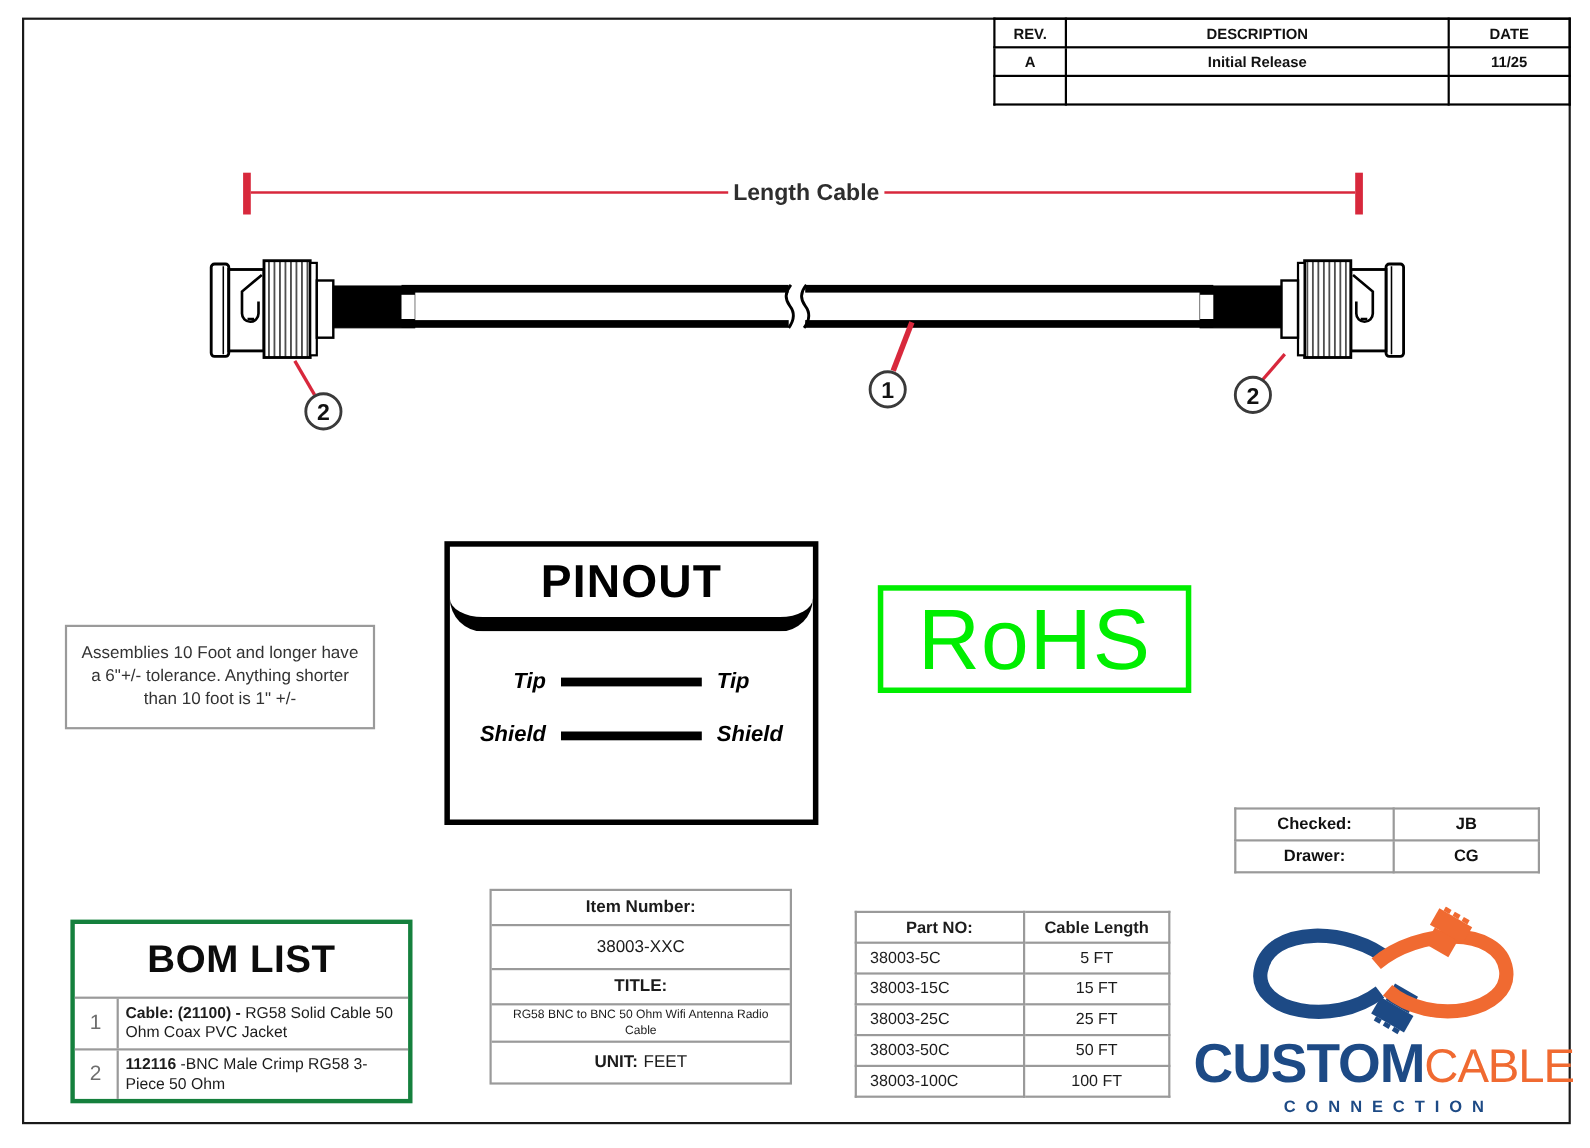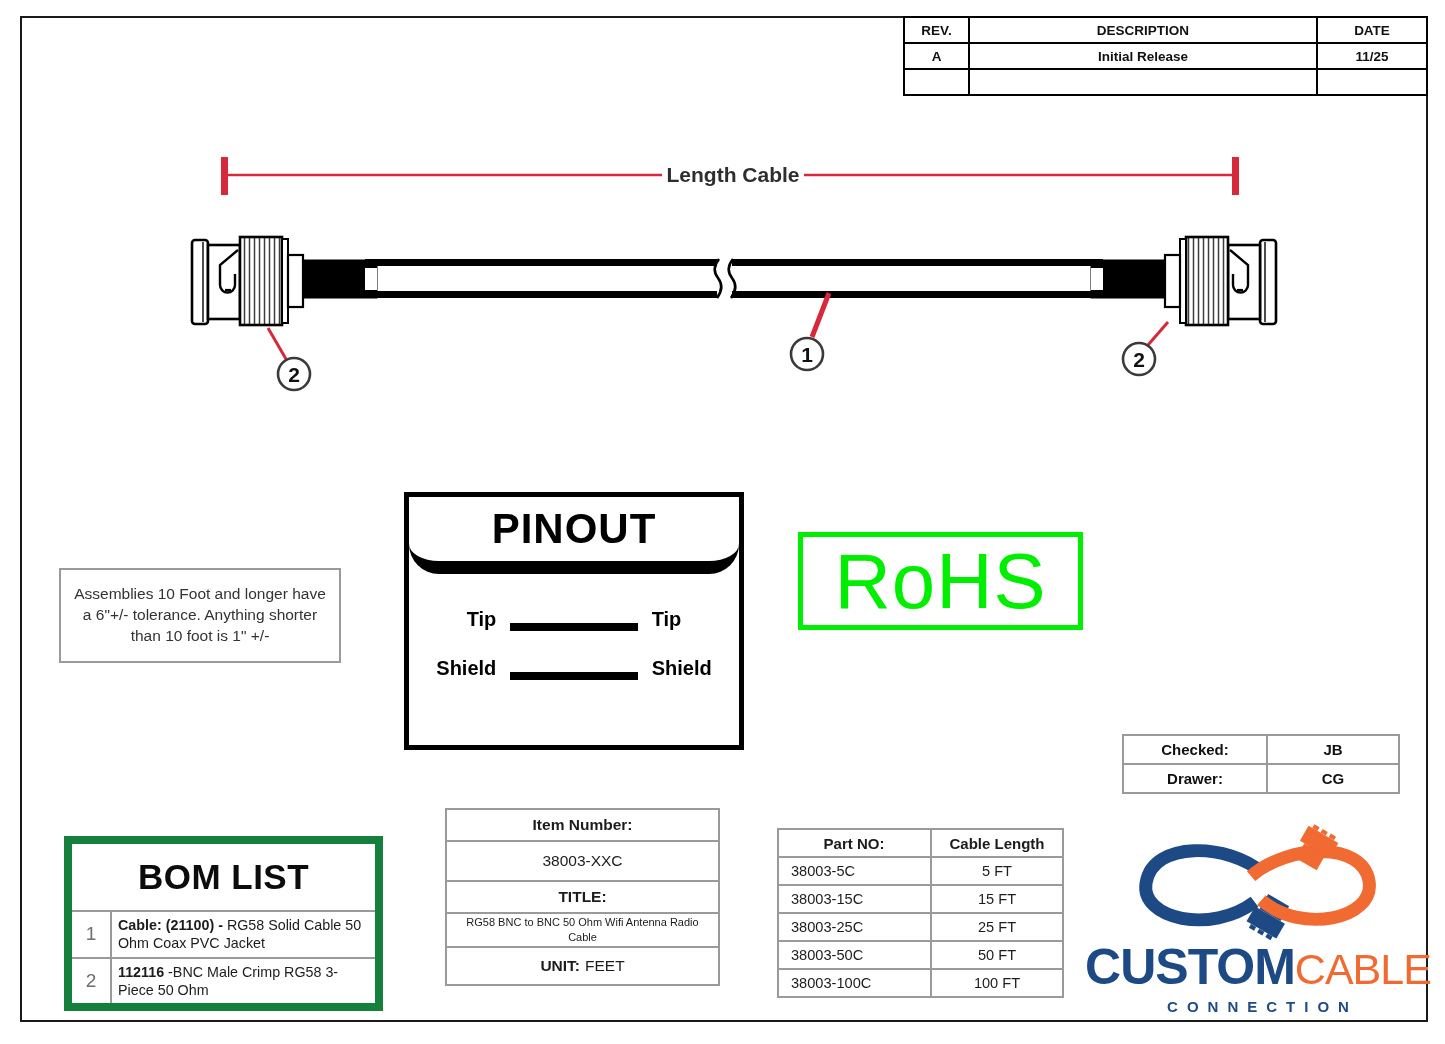--- a/index.html
+++ b/index.html
@@ -12,41 +12,41 @@
   .rev-col0{width:55px}.rev-col1{width:338px}.rev-col2{width:100px}
 
   
   .drawing-svg{position:absolute;left:0;top:120px;}
 
   
   .pinout{position:absolute;left:382px;top:474px;width:330px;height:248px;border:5px solid #000;background:#fff;}
   .pinout-header{height:64px;display:flex;align-items:center;justify-content:center;
     font-size:42px;font-weight:800;letter-spacing:1px;color:#000;border-bottom:13px solid #000;border-radius:30px;}
   .pinout-body{padding-top:34px;}
-  .pin-row{display:flex;align-items:flex-end;justify-content:center;margin-bottom:26px;}
+  .pin-row{display:flex;align-items:center;justify-content:center;margin-bottom:26px;font-style:italic;}
   .pin-label-l{width:96px;text-align:right;font-size:20px;font-weight:700;margin-right:14px;}
   .pin-label-r{width:96px;text-align:left;font-size:20px;font-weight:700;margin-left:14px;}
   .pin-wire{width:140px;height:8px;background:#000;}
 
   
   .tol-note{position:absolute;left:37px;top:550px;width:262px;border:2px solid #9a9a9a;
     padding:14px 8px;text-align:center;font-size:15.5px;line-height:1.35;color:#333;background:#fff;}
 
   
   .rohs{position:absolute;left:776px;top:514px;width:275px;height:88px;border:5px solid #00ee00;
     display:flex;align-items:center;justify-content:center;background:#fff;}
   .rohs-text{font-size:78px;line-height:1;color:#00ee00;letter-spacing:1px;}
 
   
   .appr{position:absolute;left:1100px;top:716px;border-collapse:collapse;}
   .appr td{border:2px solid #9a9a9a;height:25px;text-align:center;font-size:15px;font-weight:700;color:#111;}
   .appr-c0{width:140px}.appr-c1{width:128px}
 
   
-  .bom{position:absolute;left:42px;top:818px;width:303px;border:8px solid #15803d;background:#fff;}
+  .bom{position:absolute;left:42px;top:818px;width:303px;border:4px solid #15803d;background:#fff;}
   .bom-header{height:66px;display:flex;align-items:center;justify-content:center;font-size:35px;font-weight:800;color:#0c0c0c;letter-spacing:.5px;}
   .bom-row{display:flex;border-top:2px solid #9a9a9a;}
   .bom-num{flex:0 0 38px;border-right:2px solid #9a9a9a;display:flex;align-items:center;justify-content:center;
     font-size:19px;color:#6e6e6e;}
   .bom-text{padding:4px 2px 4px 6px;font-size:14.3px;line-height:1.28;color:#1c1c1c;}
   .bom-text b{font-weight:700;}
 
   
   .iteminfo{position:absolute;left:423px;top:790px;width:271px;border:2px solid #9a9a9a;background:#fff;}
   .ii-row{border-top:2px solid #9a9a9a;text-align:center;color:#1c1c1c;}

